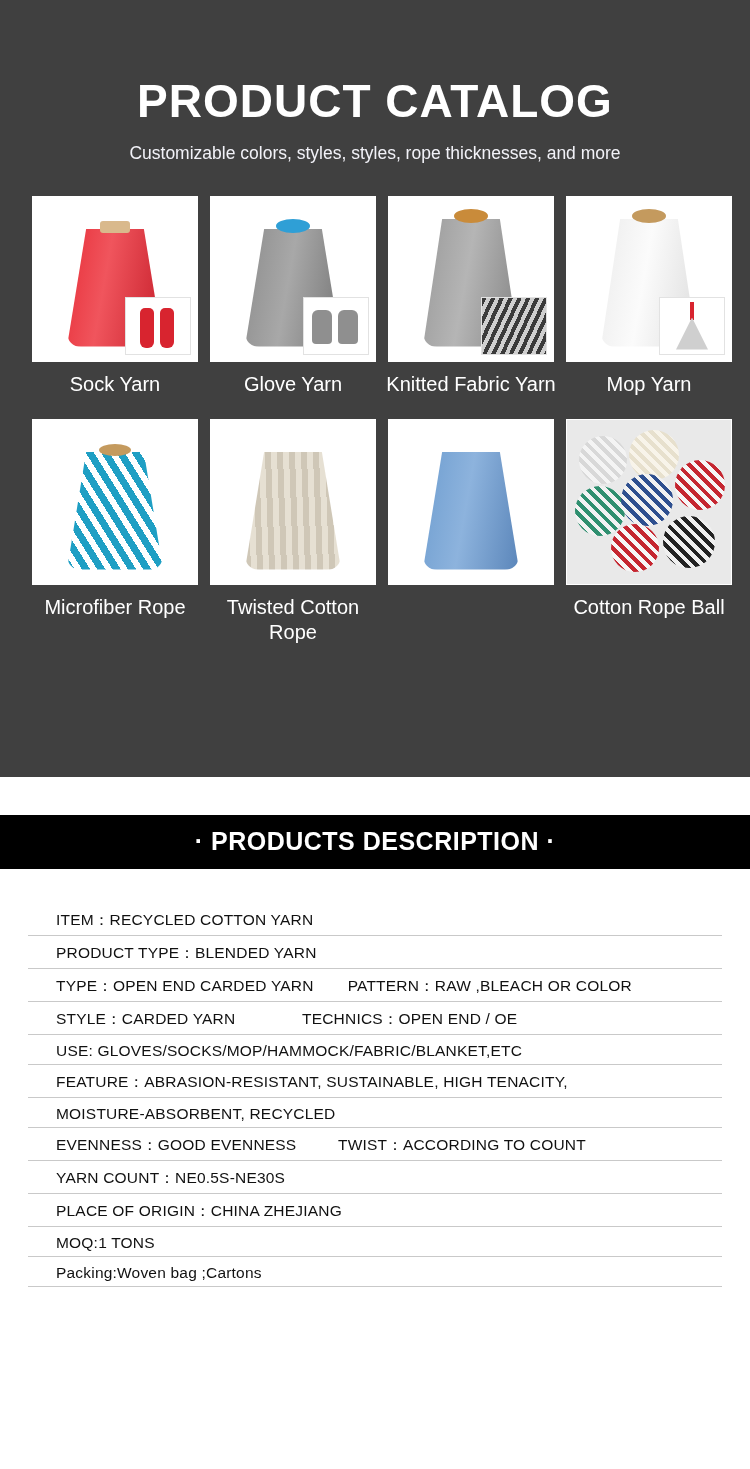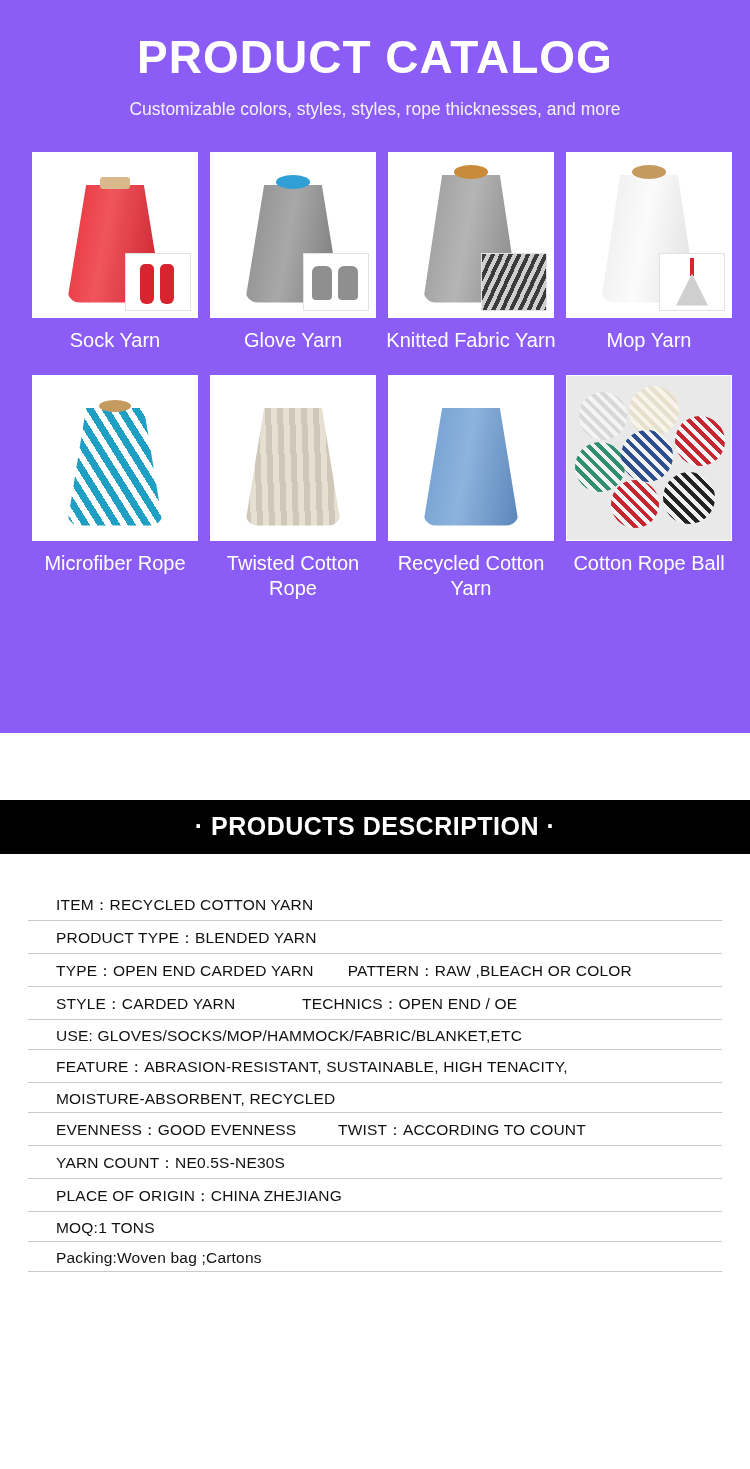--- a/index.html
+++ b/index.html
@@ -9,22 +9,22 @@
   }
   body {
     width: 750px;
     height: 1469px;
     font-family: "Liberation Sans", sans-serif;
     overflow: hidden;
   }
 
   
   .catalog {
-    background: #8b5cf6;
-    padding: 32px 0 110px 0;
+    background: #404040;
+    padding: 76px 0 110px 0;
     position: relative;
   }
   .catalog-title {
     color: #ffffff;
     text-align: center;
     font-size: 46px;
     font-weight: bold;
     letter-spacing: 1px;
     margin: 0 0 16px 0;
     line-height: 1.1;
@@ -107,21 +107,20 @@
   
   .gap { height: 38px; background: #ffffff; }
 
   
   .desc-banner {
     background: #000000;
     height: 54px;
     display: flex;
     align-items: center;
     justify-content: center;
-    margin-top: 29px;
   }
   .desc-banner span {
     color: #ffffff;
     font-size: 25px;
     font-weight: bold;
     letter-spacing: 0.5px;
   }
 
   
   .specs {
@@ -205,21 +204,20 @@
       <div class="thumb">
         <div class="cone" style="background:repeating-linear-gradient(88deg,#cfc7b7 0 6px,#e6e0d3 6px 12px);"></div>
       </div>
       <div class="cell-label">Twisted Cotton Rope</div>
     </div>
 
     <div class="cell">
       <div class="thumb">
         <div class="cone" style="background:linear-gradient(100deg,#6f9ed0 0%,#8db3dd 45%,#5b86ba 100%);"></div>
       </div>
-      <div class="cell-label">Recycled Cotton Yarn</div>
     </div>
 
     <div class="cell">
       <div class="thumb" style="background:#e9e9e9;">
         <div class="ball" style="left:12px;top:16px;width:48px;height:48px;background:repeating-linear-gradient(45deg,#d8d8d8 0 4px,#f4f4f4 4px 8px);"></div>
         <div class="ball" style="left:62px;top:10px;width:50px;height:50px;background:repeating-linear-gradient(45deg,#e7e0cd 0 4px,#f8f4ea 4px 8px);"></div>
         <div class="ball" style="left:8px;top:66px;width:50px;height:50px;background:repeating-linear-gradient(45deg,#2f8f6f 0 4px,#f2f2f2 4px 8px);"></div>
         <div class="ball" style="left:54px;top:54px;width:52px;height:52px;background:repeating-linear-gradient(45deg,#2e4f8f 0 4px,#f2f2f2 4px 8px);"></div>
         <div class="ball" style="left:108px;top:40px;width:50px;height:50px;background:repeating-linear-gradient(45deg,#c52630 0 4px,#f6f6f6 4px 8px);"></div>
         <div class="ball" style="left:44px;top:104px;width:48px;height:48px;background:repeating-linear-gradient(45deg,#c52630 0 4px,#f6f6f6 4px 8px);"></div>

